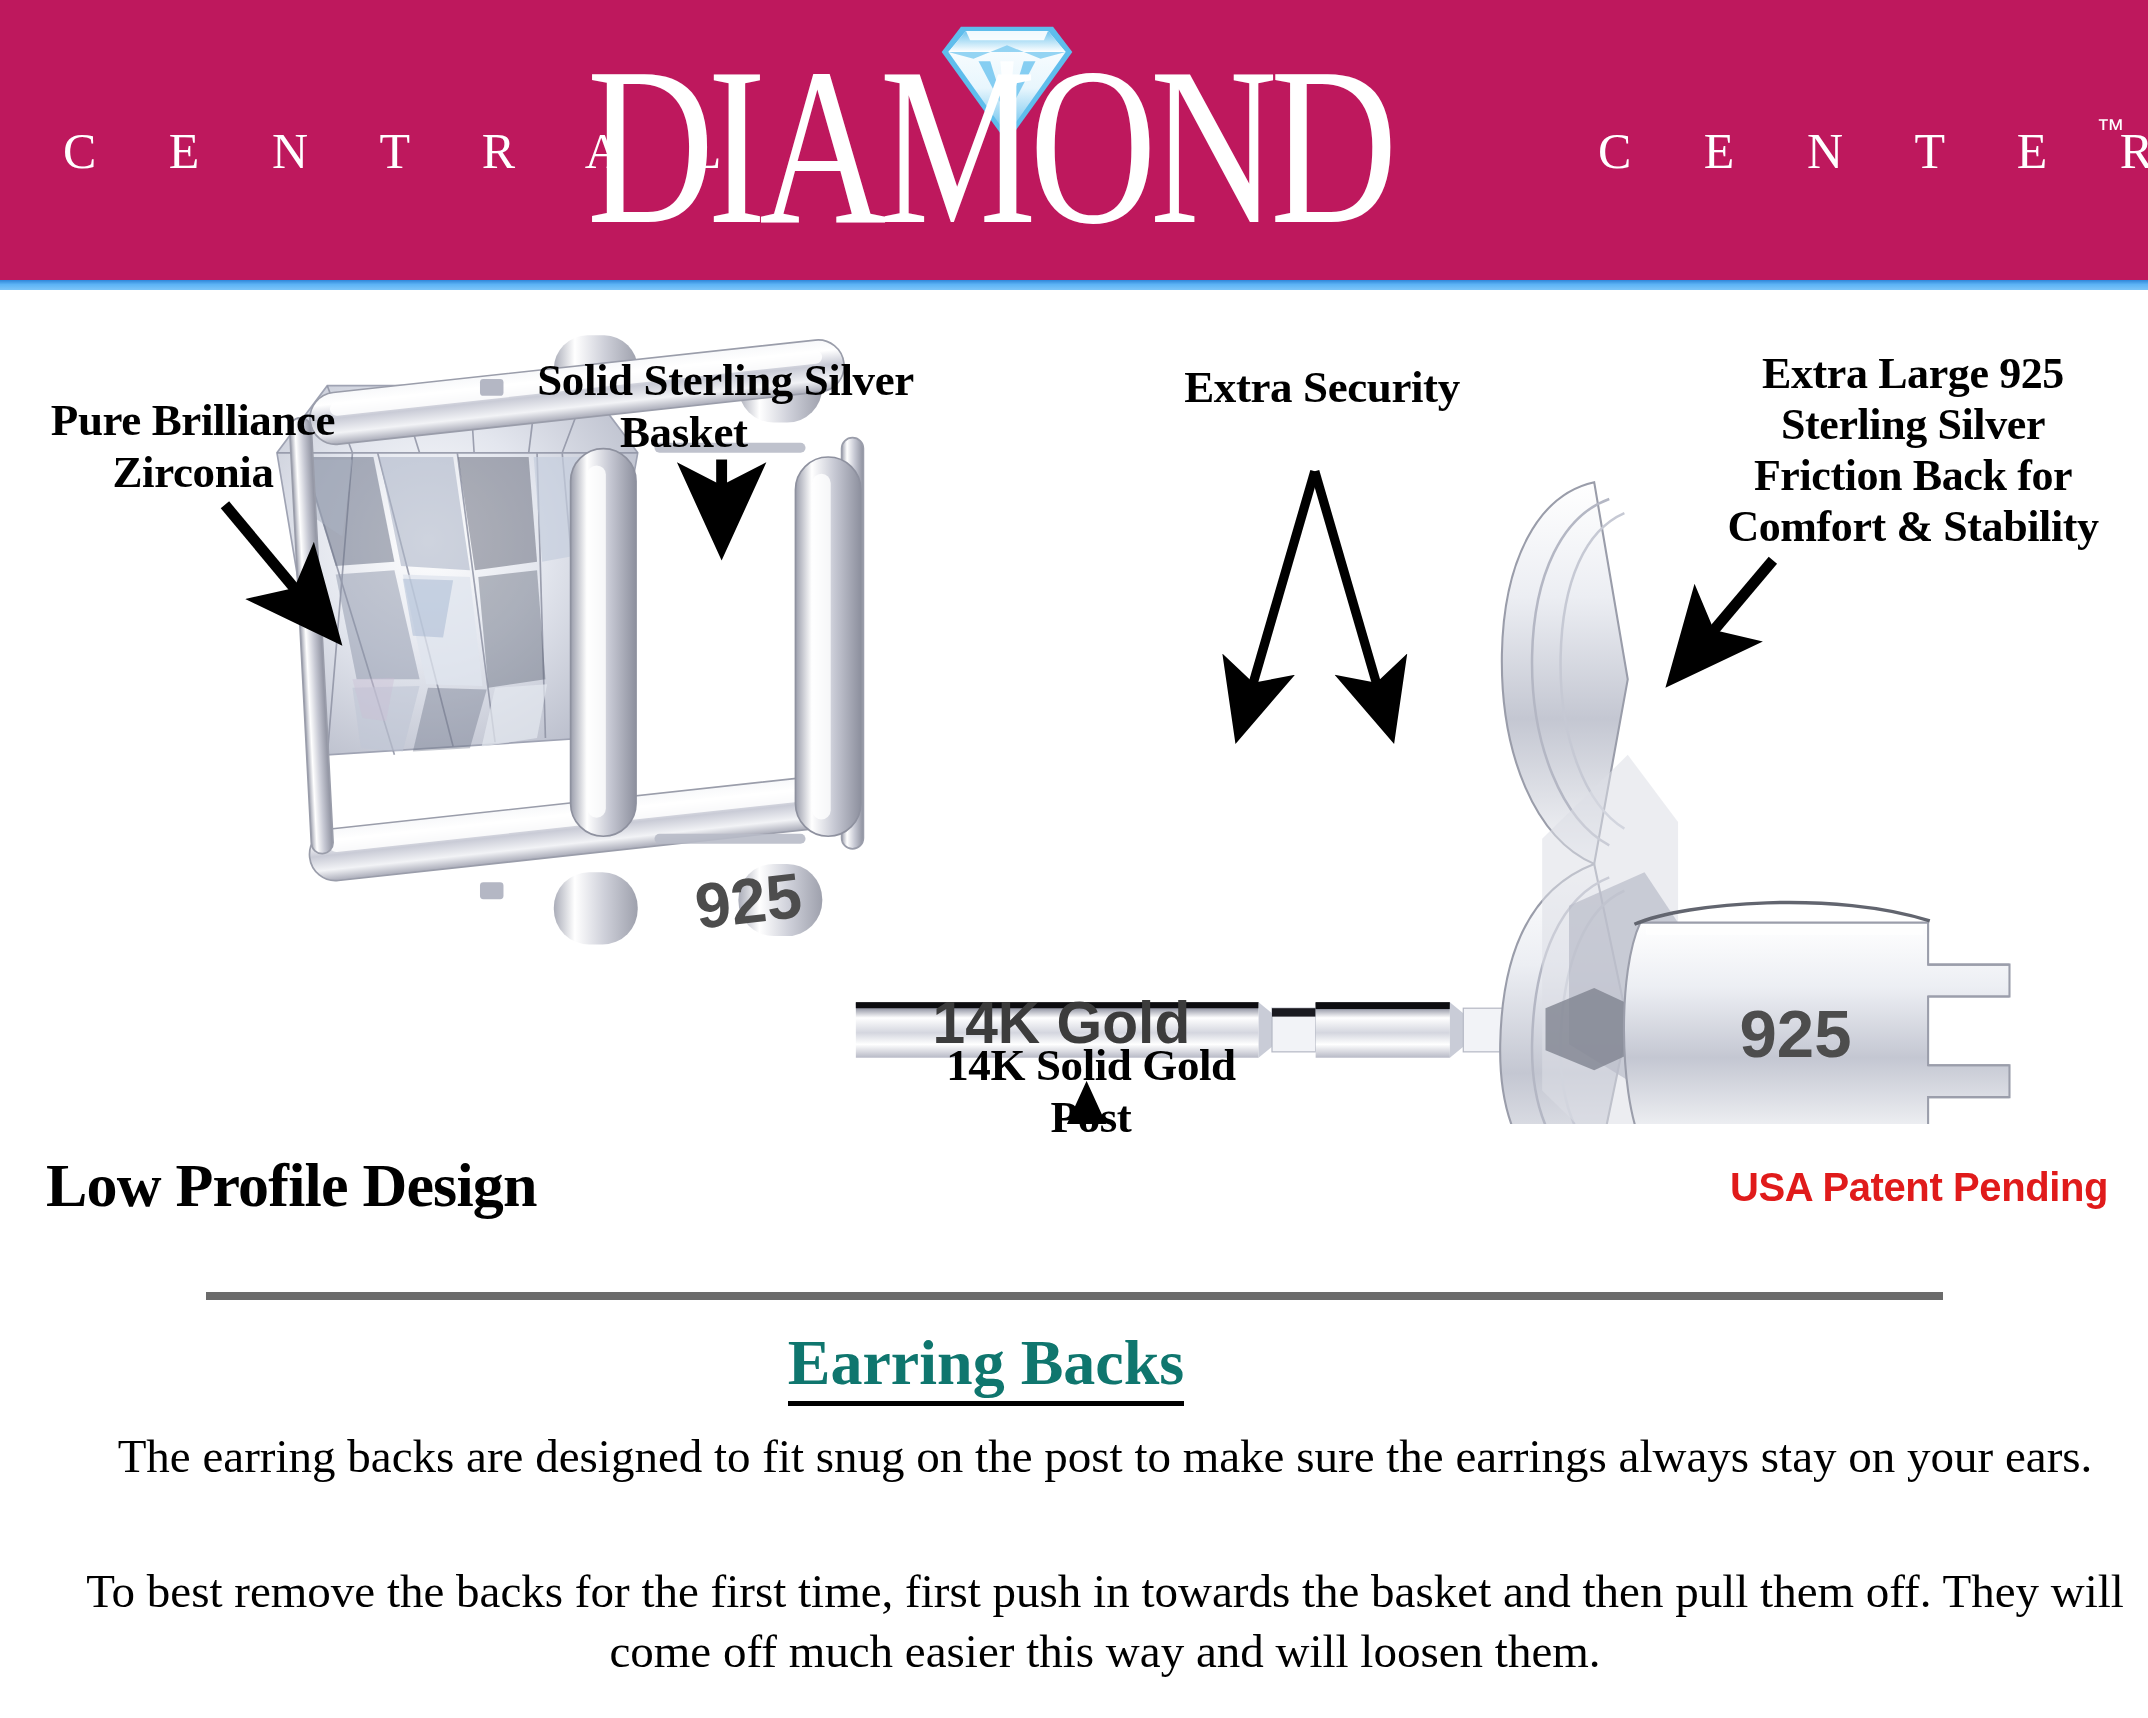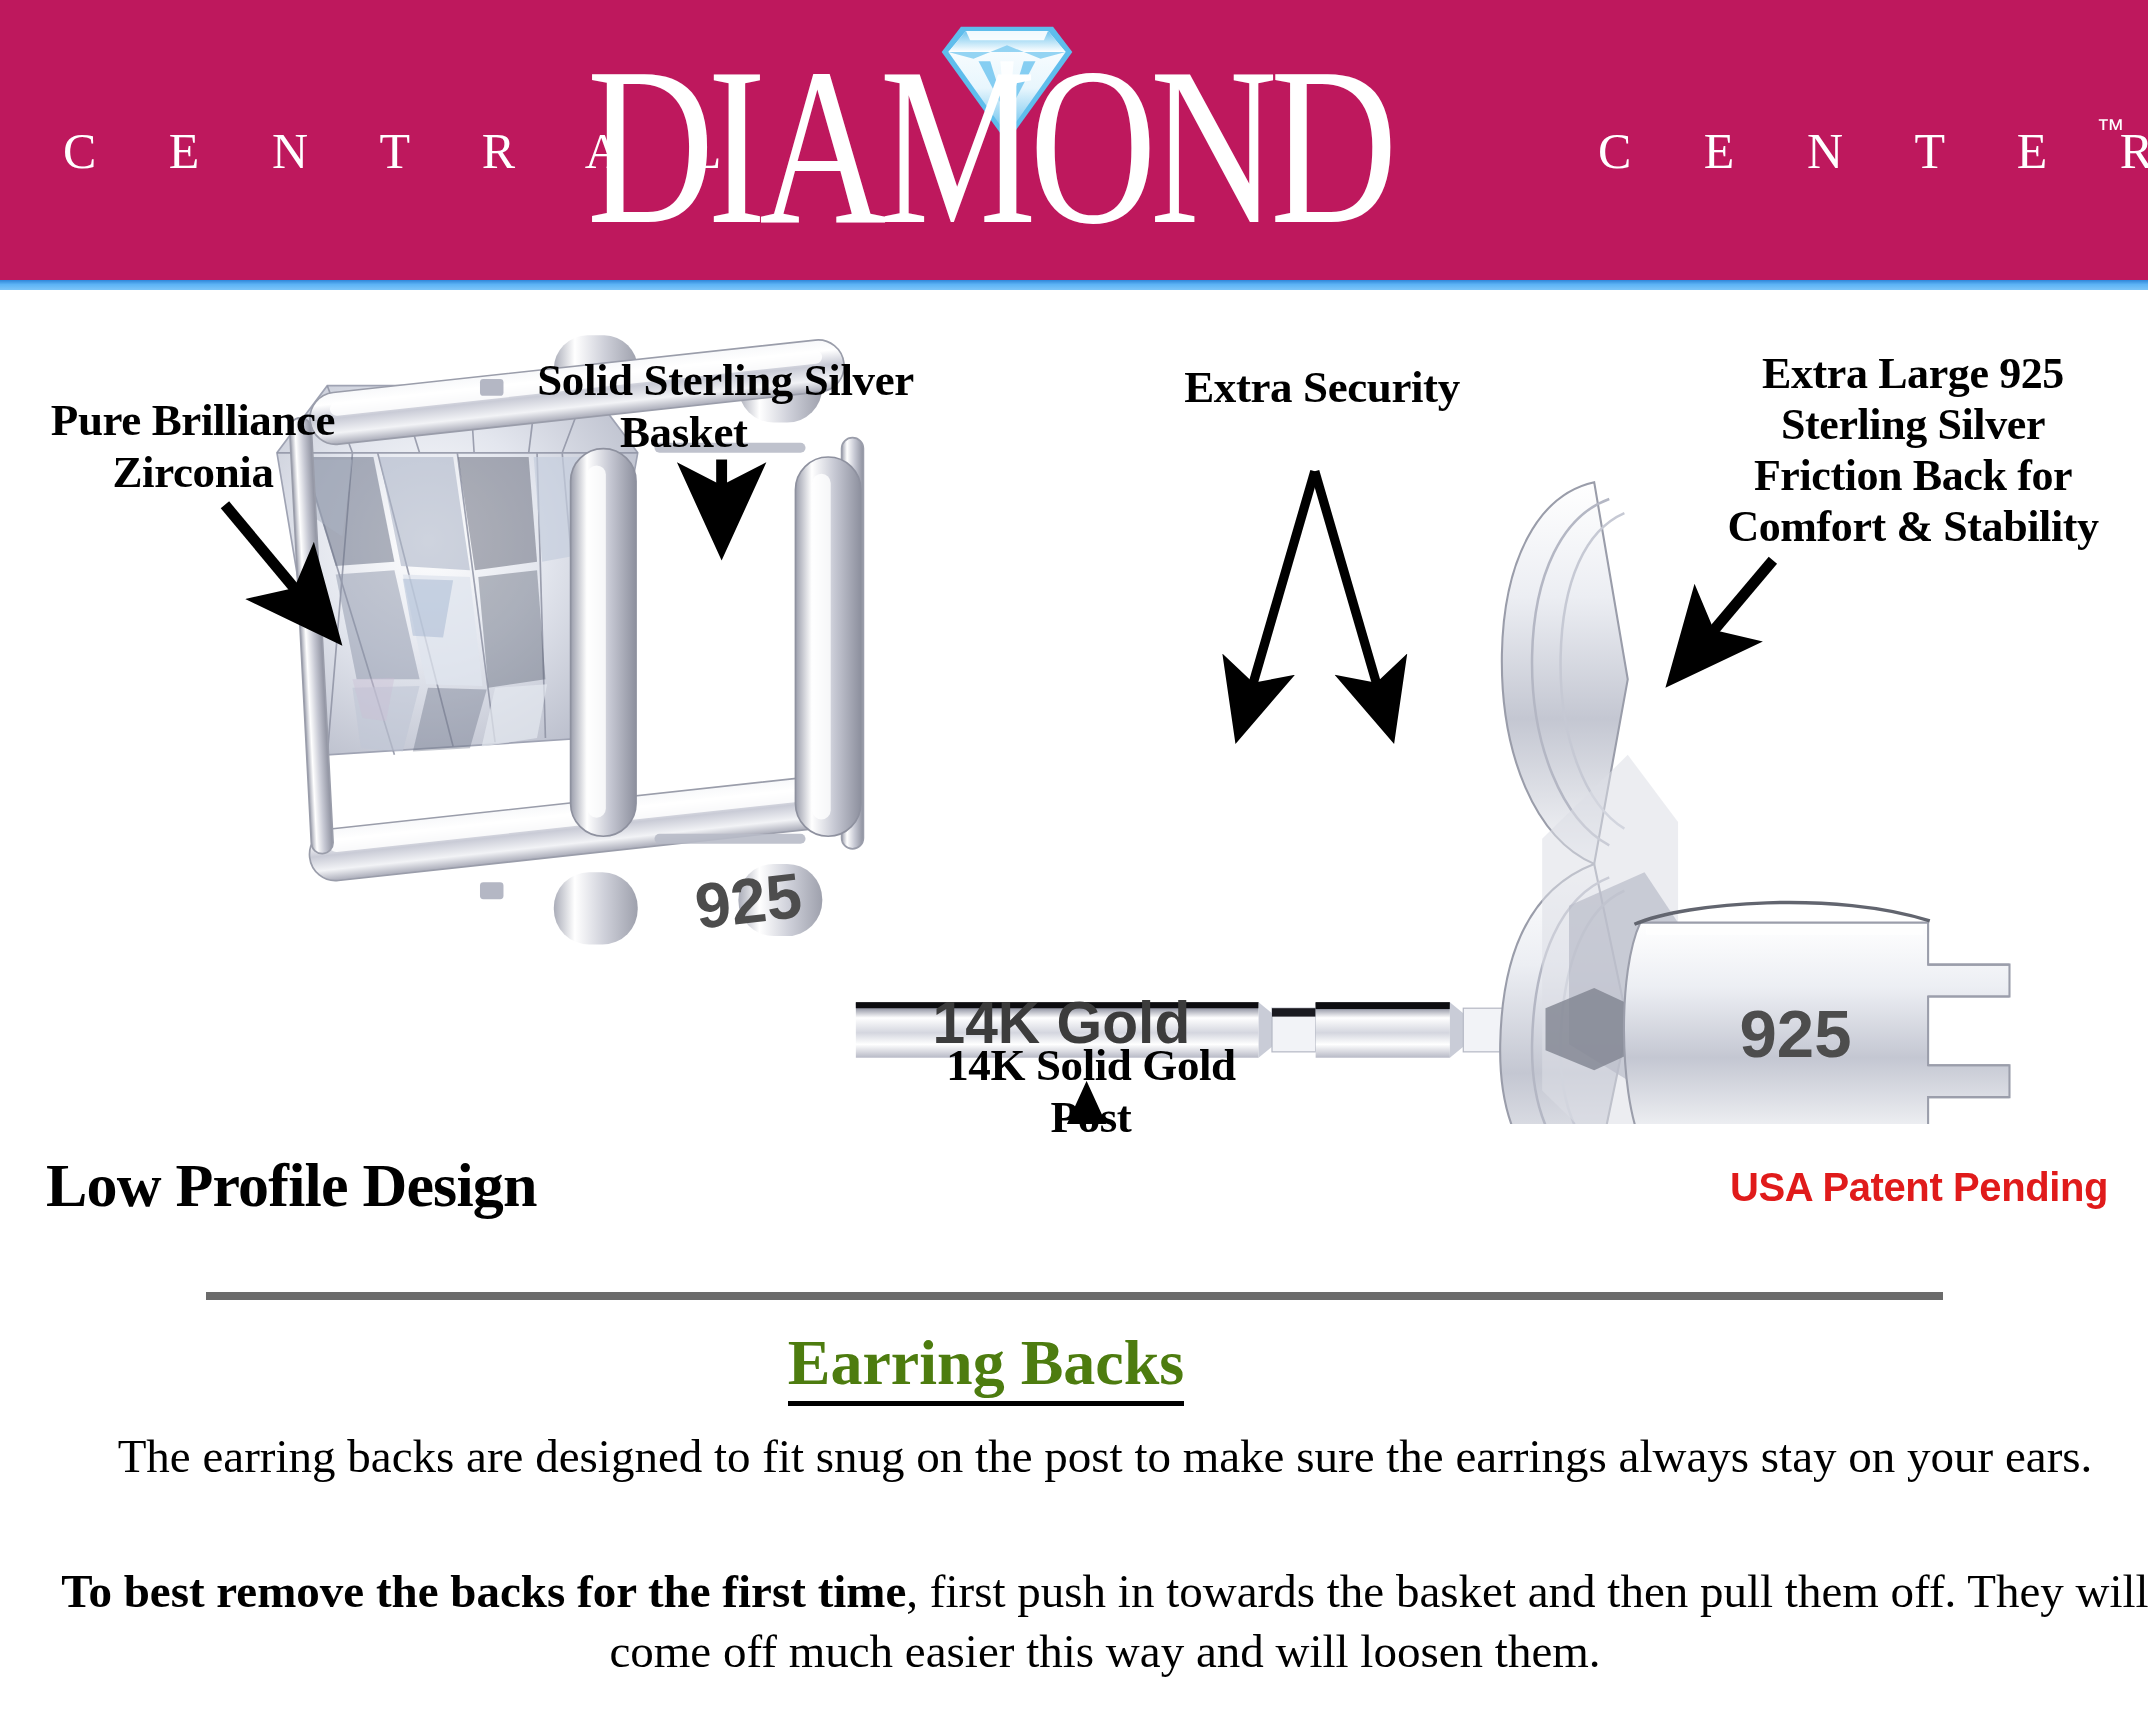--- a/index.html
+++ b/index.html
@@ -79,34 +79,34 @@
     letter-spacing:-0.4px; white-space:nowrap;text-align:center;
   }
   .divider {
     position:absolute; left:206px; top:1292px;
     width:1737px; height:7.6px; background:#6b6b6b;
   }
   .section-title {
     position:absolute; left:0; top:1326px; width:1972px;
     text-align:center;
     font-family:"Liberation Serif", serif;
-    font-weight:bold; font-size:64px; color:#4d7c0f;
+    font-weight:bold; font-size:64px; color:#0f766e;
   }
   .section-title span {
     border-bottom:5.9px solid #000; padding-bottom:3.4px;
   }
   .body-para {
     position:absolute; left:0; width:2148px;
     text-align:center;
     font-family:"Liberation Serif", serif;
     font-size:47px; color:#000000; line-height:1.28;padding-left:31px;
   }
   .p1 { top:1426px; }
   .p2 { top:1561px; }
-  .p2 b { font-weight:bold; }
+  .p2 b { font-weight:normal; }
 </style>
 </head>
 <body>
 
 <div class="header">
   <div class="header-inner">
 
     <div class="logo-gem">
       <svg viewBox="0 0 160 155" width="134" height="130">
         <defs>

